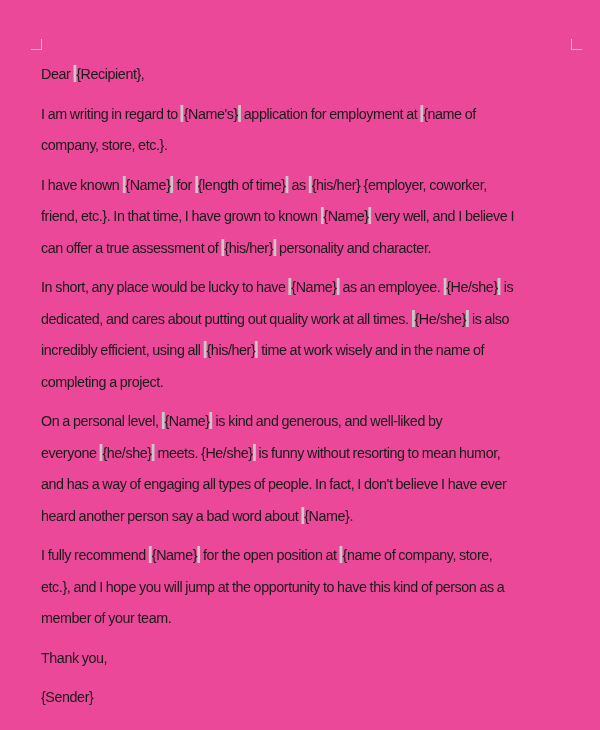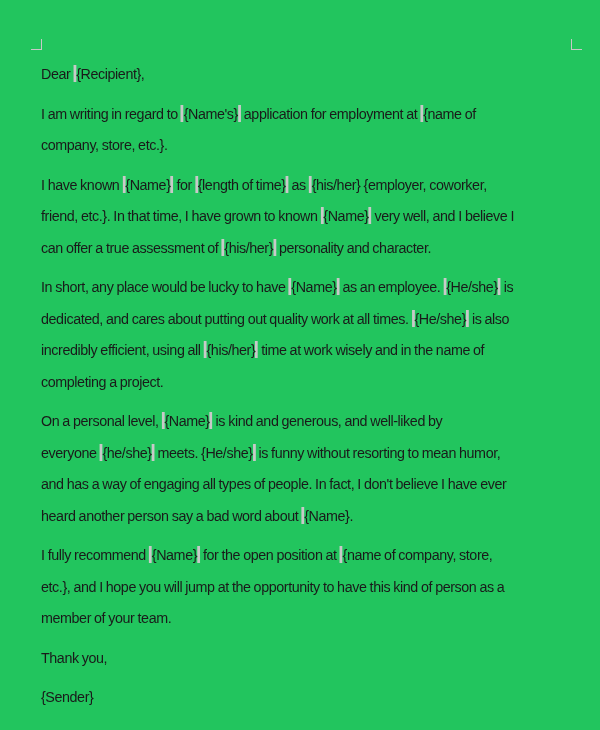--- a/index.html
+++ b/index.html
@@ -1,17 +1,17 @@
 <!DOCTYPE html>
 <html><head>
 <meta charset="utf-8">
 <style>
   html, body { margin: 0; padding: 0; background: #ffffff; }
   body { width: 600px; height: 730px; position: relative; overflow: hidden; }
-  .page { position: absolute; left: 0; top: 0; width: 600px; height: 730px; background: #22c55e; }
+  .page { position: absolute; left: 0; top: 0; width: 600px; height: 730px; background: #ec4899; }
   .corner { position: absolute; width: 10px; height: 10px; border-color: #c8c8c8; border-style: solid; border-width: 0; }
   .corner-tl { left: 31px; top: 39px; border-right-width: 1px; border-bottom-width: 1px; }
   .corner-tr { left: 571px; top: 39px; border-left-width: 1px; border-bottom-width: 1px; }
   .body-text {
     position: absolute; left: 41px; top: 58px; width: 520px;
     font-family: "Liberation Sans", sans-serif;
     font-size: 15.4px; color: #1a1a1a;
     letter-spacing: -0.45px; word-spacing: -0.5px;
     line-height: 31.5px;
     transform: scaleX(0.93); transform-origin: left top;

